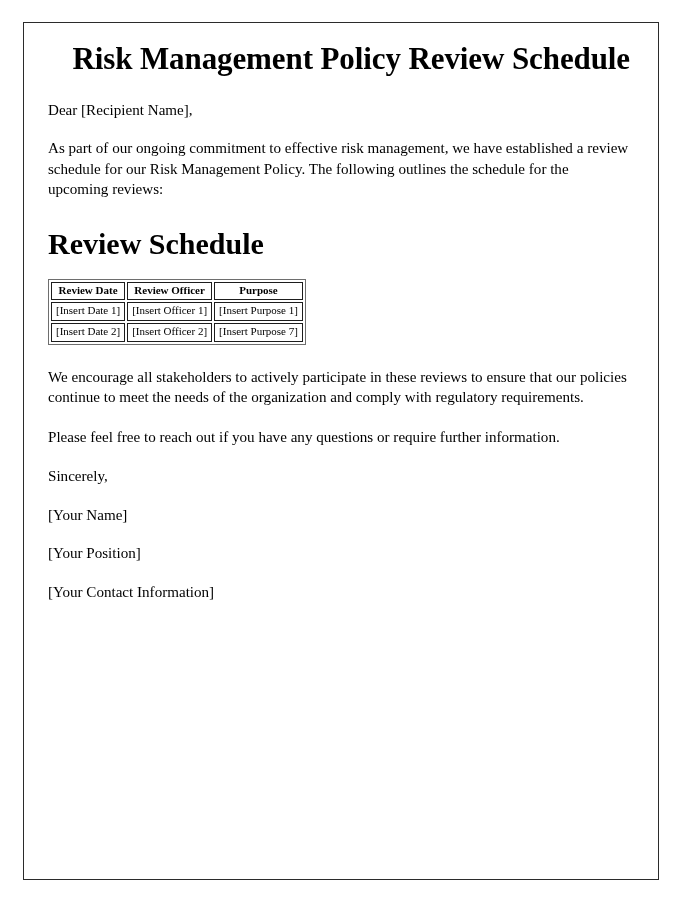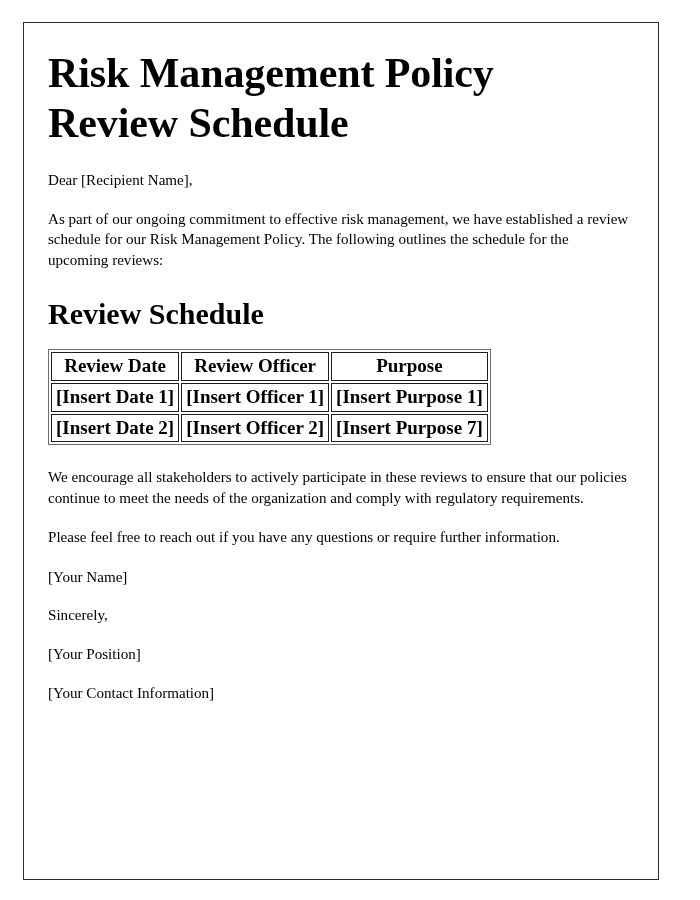--- a/index.html
+++ b/index.html
@@ -37,26 +37,27 @@
   }
   .page-body {
     position: absolute;
     left: 24px;
     top: 18px;
     width: 582px;
   }
 
   
   .doc-title {
-    font-size: 42px;
+    font-size: 31px;
     font-weight: bold;
     line-height: 1.18;
     letter-spacing: -0.1px;
-    margin: 8px 0 22px 0;
+    margin: 0 0 22px 0;
     color: #000000;
+    text-align: right;
   }
   .section-heading {
     font-size: 30px;
     font-weight: bold;
     line-height: 1.2;
     margin: 26px 0 17px 0;
     color: #000000;
   }
 
   
@@ -80,39 +81,38 @@
     margin-bottom: 0;
   }
 
   
   .schedule-table {
     border-collapse: separate;
     border-spacing: 2px;
     border: 1px solid #6e6e6e;
     margin: 0 0 22px 0;
     background: #ffffff;
-    font-size: 19px;
+    font-size: 11px;
     line-height: 1.25;
   }
   .schedule-table th,
   .schedule-table td {
     border: 1px solid #1d1d1d;
     padding: 1px 4px 2px 4px;
     background: #ffffff;
     color: #000000;
     white-space: nowrap;
     vertical-align: middle;
   }
   .schedule-table th {
     font-weight: bold;
     text-align: center;
   }
   .schedule-table td {
     text-align: left;
-    font-weight: bold;
   }
 </style>
 </head>
 <body>
 
 <div class="page-canvas">
   <div class="page-sheet">
     <div class="page-body">
 
       <h1 class="doc-title">Risk Management Policy Review Schedule</h1>
@@ -144,21 +144,21 @@
             <td>[Insert Purpose 7]</td>
           </tr>
         </tbody>
       </table>
 
       <p class="body-para">We encourage all stakeholders to actively participate in these reviews to ensure that our policies continue to meet the needs of the organization and comply with regulatory requirements.</p>
 
       <p class="body-para">Please feel free to reach out if you have any questions or require further information.</p>
 
       <div class="sign-block">
+        <p class="sign-line">Sincerely,</p>
         <p class="sign-line">[Your Name]</p>
-        <p class="sign-line">Sincerely,</p>
         <p class="sign-line">[Your Position]</p>
         <p class="sign-line">[Your Contact Information]</p>
       </div>
 
     </div>
   </div>
 </div>
 
 </body></html>

